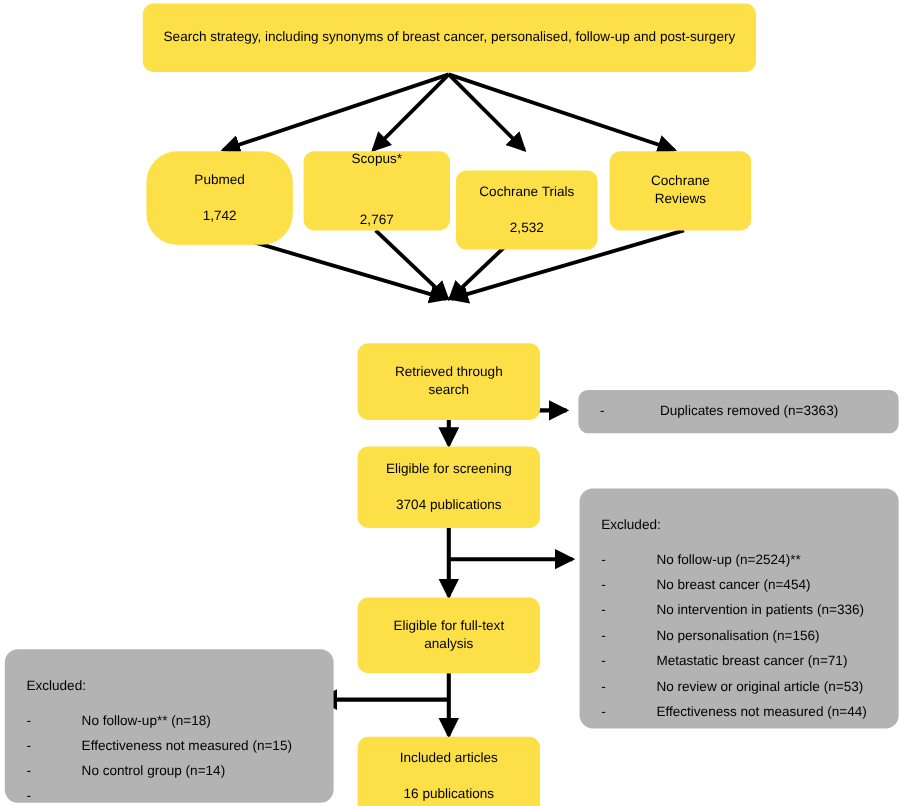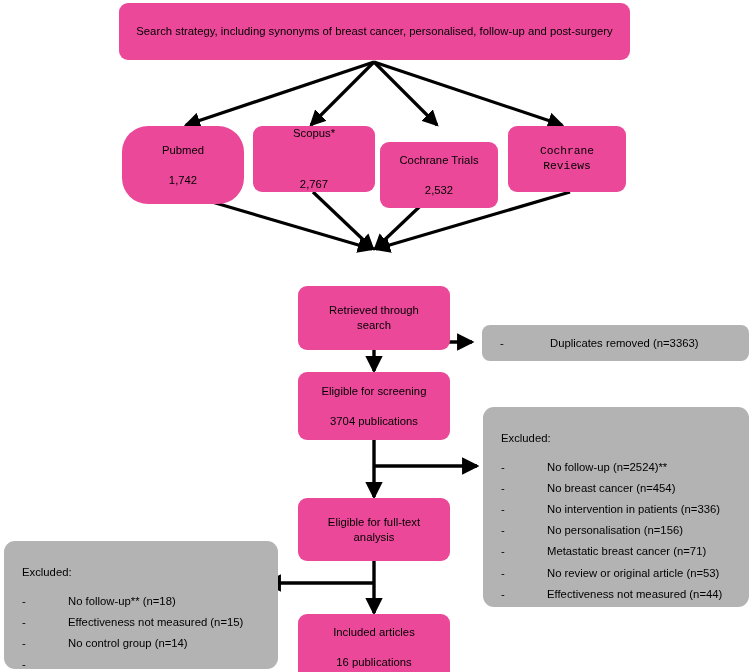--- a/index.html
+++ b/index.html
@@ -24,21 +24,21 @@
   svg.connectors {
     position: absolute;
     left: 0;
     top: 0;
     width: 749px;
     height: 672px;
     pointer-events: none;
   }
   .node {
     position: absolute;
-    background: #ec4899;
+    background: #fde047;
     border-radius: 9px;
     box-sizing: border-box;
     display: flex;
     flex-direction: column;
     align-items: center;
     justify-content: center;
     text-align: center;
     font-size: 11.3px;
     line-height: 1.32;
     color: #000;
@@ -158,21 +158,21 @@
   <div class="node" style="left:253px; top:126px; width:122px; height:66px;justify-content:space-between;">
     <span class="line1">Scopus*</span>
     <span class="line2">2,767</span>
   </div>
 
   <div class="node" style="left:380px; top:126px; width:118px; height:66px;margin-top:16px;">
     <span class="line1">Cochrane Trials</span>
     <span class="line2">2,532</span>
   </div>
 
-  <div class="node two-line-title" style="left:508px; top:126px; width:118px; height:66px;font-family:Liberation Mono, monospace;">
+  <div class="node two-line-title" style="left:508px; top:126px; width:118px; height:66px;">
     <span class="line1" style="max-width:78px;">Cochrane Reviews</span>
   </div>
 
   <div class="node" style="left:298px; top:250px; width:152px; height:64px;margin-top:36px;">
     <span>Retrieved through</span>
     <span>search</span>
   </div>
 
   <div class="strip" style="left:482px; top:325px; width:267px; height:36px;">
     <span class="dash">-</span>

